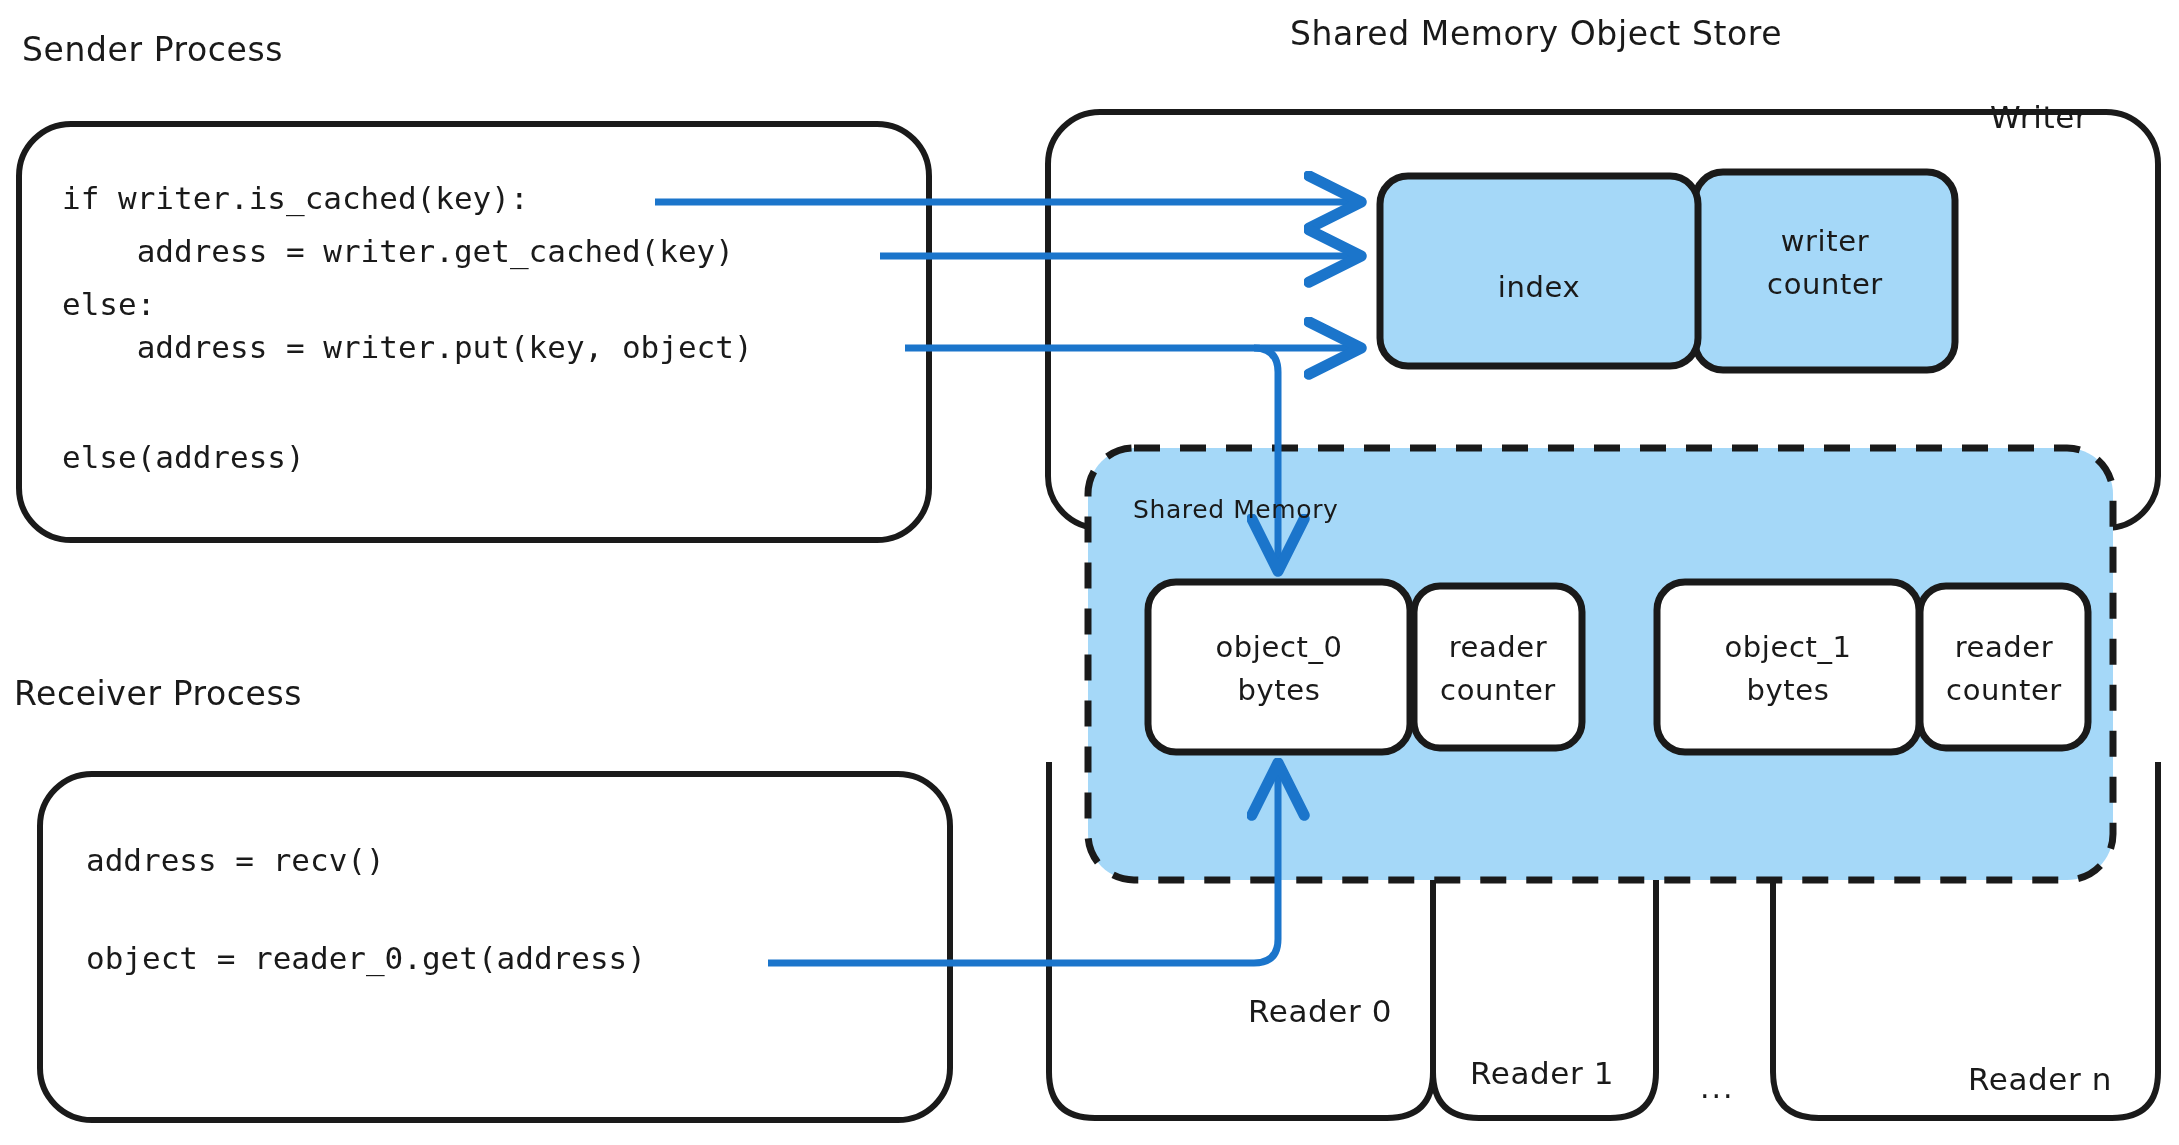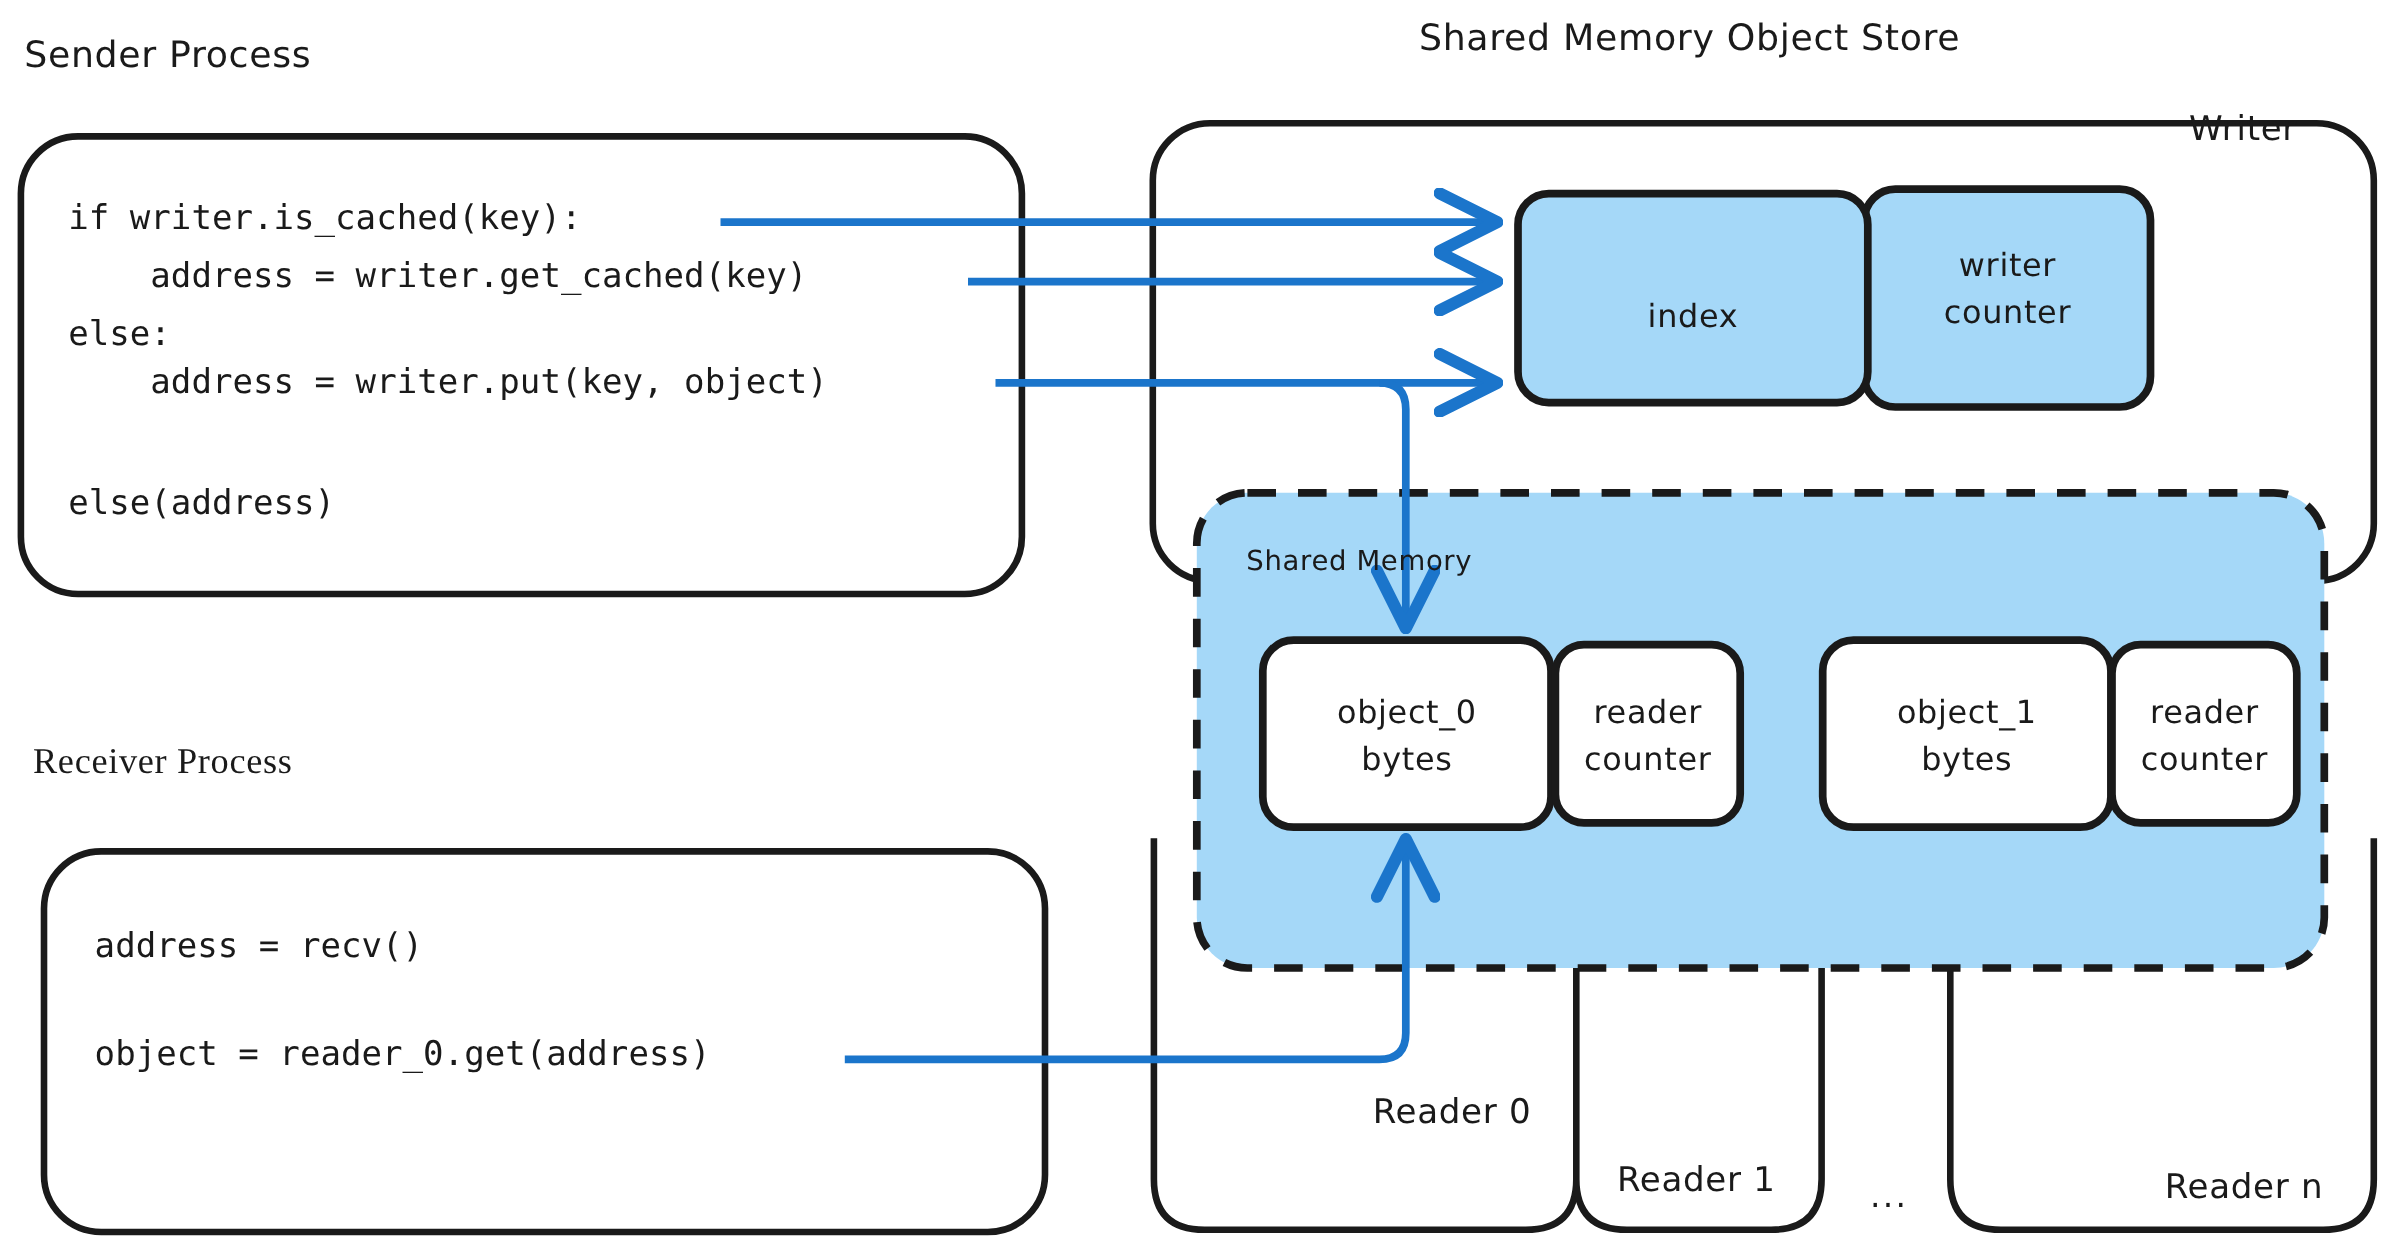--- a/index.html
+++ b/index.html
@@ -108,21 +108,21 @@
   </svg>
 
   <div class="txt hand section-title" style="left:22px; top:28px;">Sender Process</div>
 
   <div class="txt code" style="left:62px; top:231px;">    address = writer.get_cached(key)</div>
   <div class="txt code" style="left:62px; top:178px;">if writer.is_cached(key):</div>
   <div class="txt code" style="left:62px; top:284px;">else:</div>
   <div class="txt code" style="left:62px; top:327px;">    address = writer.put(key, object)</div>
   <div class="txt code" style="left:62px; top:437px;">else(address)</div>
 
-  <div class="txt hand section-title" style="left:30px; top:672px;font-family:Liberation Serif, serif;">Receiver Process</div>
+  <div class="txt hand section-title" style="left:14px; top:672px;">Receiver Process</div>
 
   <div class="txt code" style="left:86px; top:840px;">address = recv()</div>
   <div class="txt code" style="left:86px; top:938px;">object = reader_0.get(address)</div>
 
   <div class="txt hand section-title" style="left:1290px; top:12px;">Shared Memory Object Store</div>
 
   <div class="txt hand corner-label" style="left:1990px; top:97px;">Writer</div>
 
   <div class="txt hand node-label" style="left:1380px; top:268px; width:318px;">index</div>
 

